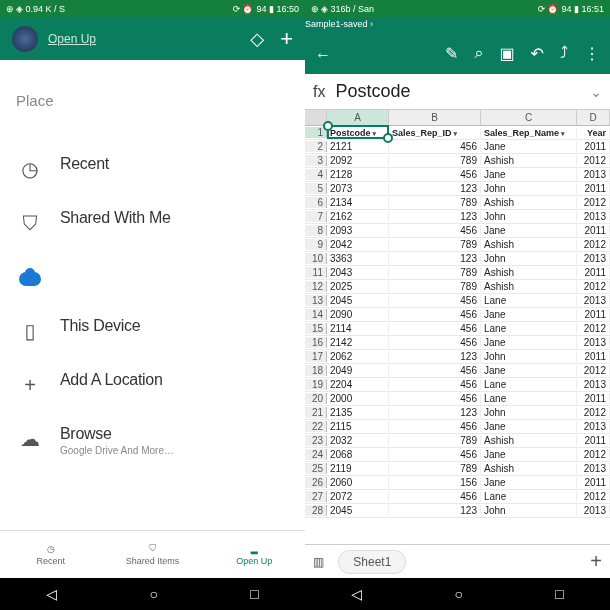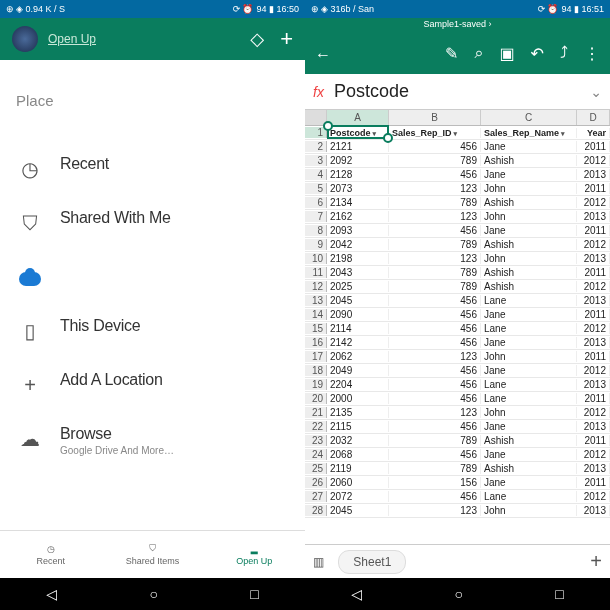--- a/index.html
+++ b/index.html
@@ -1,41 +1,41 @@
 <!DOCTYPE html>
 <html><head>
 <meta charset="utf-8">
 <style>
 *{margin:0;padding:0;box-sizing:border-box;font-family:-apple-system,sans-serif}
 body{width:610px;height:610px;display:flex;overflow:hidden;background:#fff}
 .pane{width:305px;height:610px;display:flex;flex-direction:column;position:relative}
-.status{height:18px;background:#0369a1;color:#fff;font-size:9px;display:flex;align-items:center;padding:0 6px;justify-content:space-between}
+.status{height:18px;background:#15803d;color:#fff;font-size:9px;display:flex;align-items:center;padding:0 6px;justify-content:space-between}
 .status-r{display:flex;gap:4px;align-items:center}
 .left .header{height:42px;background:#0a7d5e;display:flex;align-items:center;padding:0 12px;color:#fff}
 .avatar{width:26px;height:26px;border-radius:50%;background:radial-gradient(circle,#4a6a9a,#1a2a4a);margin-right:10px}
 .openup{font-size:12px;text-decoration:underline;color:#c8e8d8}
 .diamond{margin-left:auto;font-size:18px}
 .plus{font-size:22px;margin-left:16px;font-weight:300}
 .place{padding:32px 16px;color:#888;font-size:15px}
 .list{flex:1;overflow:hidden}
 .item{display:flex;align-items:flex-start;padding:14px 16px 14px 18px;gap:18px}
 .item .ic{width:24px;height:24px;display:flex;align-items:center;justify-content:center;color:#555;font-size:20px;flex-shrink:0;margin-top:2px}
 .item .txt{display:flex;flex-direction:column}
 .item .lbl{font-size:16px;color:#333;letter-spacing:-0.3px}
 .item .sub{font-size:10px;color:#888;margin-top:2px}
 .cloud{width:22px;height:14px;background:#1a7ad4;border-radius:8px;position:relative;margin-top:4px}
 .cloud:before{content:"";position:absolute;width:10px;height:10px;background:#1a7ad4;border-radius:50%;top:-4px;left:6px}
 .bottomtabs{height:48px;border-top:1px solid #ddd;display:flex}
 .tab{flex:1;display:flex;flex-direction:column;align-items:center;justify-content:center;font-size:9px;color:#666;gap:2px}
 .tab.active{color:#0a7d5e}
 .navbar{height:32px;background:#000;display:flex;justify-content:space-around;align-items:center;color:#fff;font-size:14px}
 .right .header{height:42px;background:#0a7d5e;display:flex;align-items:center;padding:0 10px;color:#fff;gap:16px;font-size:16px}
-.titlebar{height:14px;background:#0a7d5e;color:#fff;font-size:9px;text-align:center;padding-top:1px}
+.titlebar{height:14px;background:#0a7d5e;color:#fff;font-size:9px;padding-top:1px}
 .fxbar{height:36px;display:flex;align-items:center;border-bottom:1px solid #ccc;padding:0 8px;gap:10px}
-.fx{font-style:italic;color:#ef4444;font-size:14px}
+.fx{color:#404040;font-size:16px}
 .fxval{font-size:18px;color:#222;flex:1}
 .chev{color:#888;font-size:14px}
 .sheet{flex:1;overflow:hidden;font-size:10px;position:relative}
 .colhdr{display:flex;background:#eee;border-bottom:1px solid #bbb}
 .colhdr div{border-right:1px solid #ccc;text-align:center;color:#555;padding:2px 0;font-size:10px}
 .rowhdr{width:22px;background:#eee;border-right:1px solid #bbb;text-align:right;padding-right:3px;color:#555;font-size:10px}
 .row{display:flex;border-bottom:1px solid #e8e8e8;height:14px;align-items:center}
 .cell{border-right:1px solid #eee;padding:0 3px;overflow:hidden;white-space:nowrap;font-size:10px;color:#222}
 .row.hdr .cell{font-weight:600;background:#fff;font-size:9px}
 .cA{width:62px}
@@ -210,21 +210,21 @@
         </div>
         <div class="row">
           <div class="rowhdr">9</div>
           <div class="cell cA">2042</div>
           <div class="cell cB">789</div>
           <div class="cell cC"> Ashish</div>
           <div class="cell cD">2012</div>
         </div>
         <div class="row">
           <div class="rowhdr">10</div>
-          <div class="cell cA">2198</div>
+          <div class="cell cA">3363</div>
           <div class="cell cB">123</div>
           <div class="cell cC"> John</div>
           <div class="cell cD">2013</div>
         </div>
         <div class="row">
           <div class="rowhdr">11</div>
           <div class="cell cA">2043</div>
           <div class="cell cB">789</div>
           <div class="cell cC"> Ashish</div>
           <div class="cell cD">2011</div>

